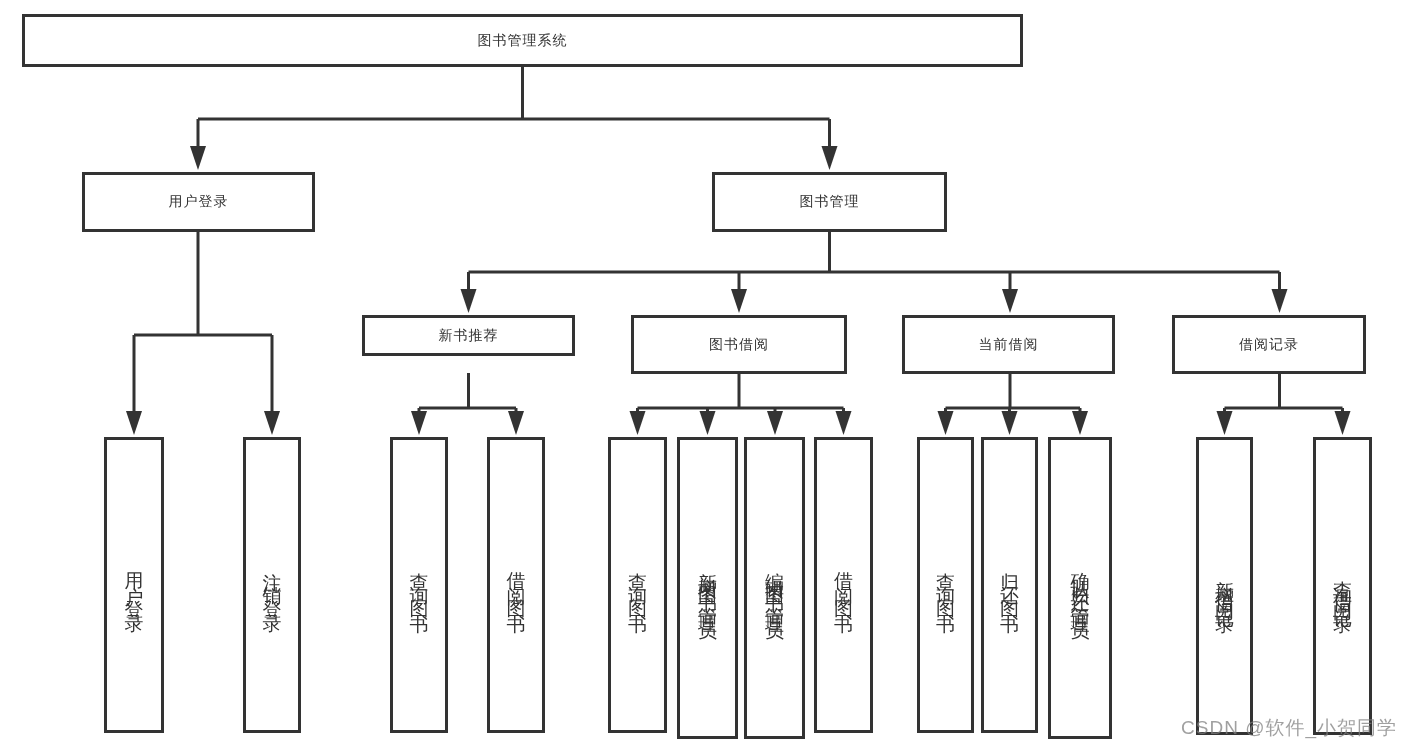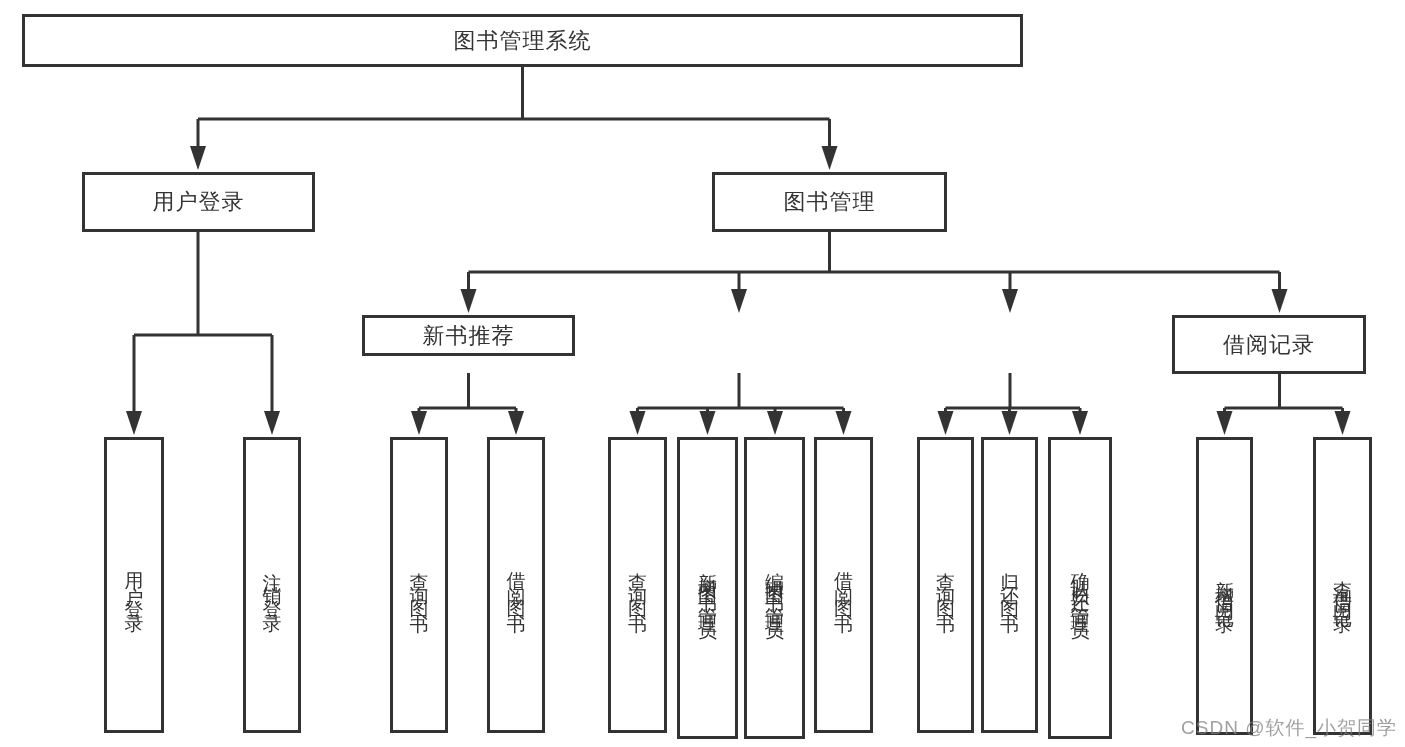--- a/index.html
+++ b/index.html
@@ -11,21 +11,21 @@
     overflow:hidden;
   }
   .connectors{position:absolute;left:0;top:0;}
   .box{
     position:absolute;
     background:#ffffff;
     border:3px solid #333333;
     color:#333333;
     display:flex;align-items:center;justify-content:center;
     box-sizing:border-box;
-    font-size:22px;
+    font-size:14px;
     overflow:hidden;
   }
   .box.h{letter-spacing:1px;}
   .box.v{
     writing-mode:vertical-rl;
     text-orientation:mixed;
     letter-spacing:14px;
     font-size:19px;
   }
   .box.v.tight{letter-spacing:7px;}
@@ -108,20 +108,22 @@
       <polygon points="1334.5,411 1350.5,411 1342.5,435"></polygon>
     </g>
   </svg>
 
   <div class="box h" style="left:22px;top:14px;width:1001px;height:53px">图书管理系统</div>
 
   <div class="box h" style="left:82px;top:172px;width:233px;height:60px">用户登录</div>
   <div class="box h" style="left:712px;top:172px;width:235px;height:60px">图书管理</div>
 
   <div class="box h" style="left:362px;top:315px;width:213px;height:41px">新书推荐</div>
+  <div class="box h" style="left:631px;top:315px;width:216px;height:59px">图书借阅</div>
+  <div class="box h" style="left:902px;top:315px;width:213px;height:59px">当前借阅</div>
   <div class="box h" style="left:1172px;top:315px;width:194px;height:59px">借阅记录</div>
 
   <div class="box v" style="left:104px;top:437px;width:60px;height:296px">用户登录</div>
   <div class="box v" style="left:243px;top:437px;width:58px;height:296px">注销登录</div>
 
   <div class="box v" style="left:390px;top:437px;width:58px;height:296px">查询图书</div>
   <div class="box v" style="left:487px;top:437px;width:58px;height:296px">借阅图书</div>
 
   <div class="box v" style="left:608px;top:437px;width:59px;height:296px">查询图书</div>
   <div class="box v tight" style="left:677px;top:437px;width:61px;height:302px">新增图书（管理员）</div>

